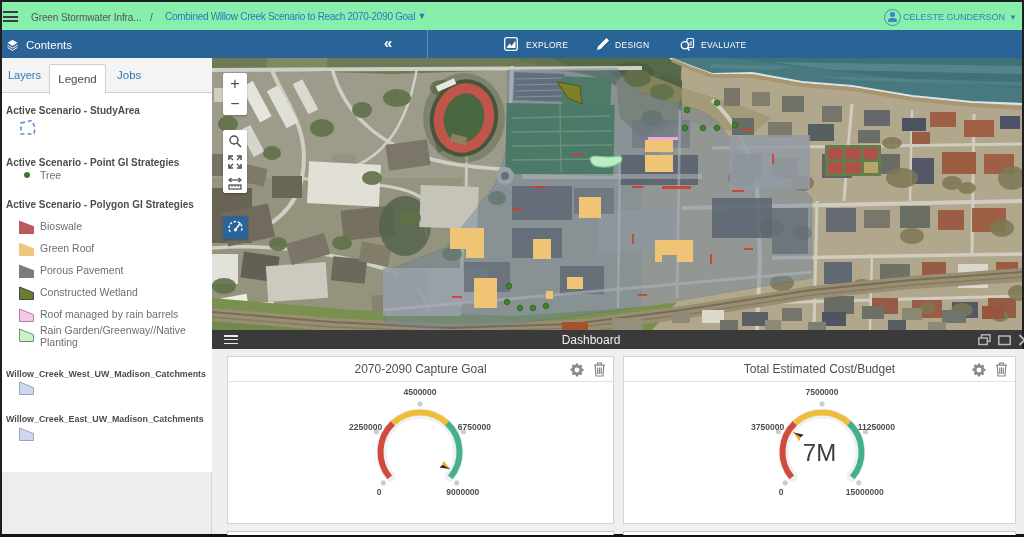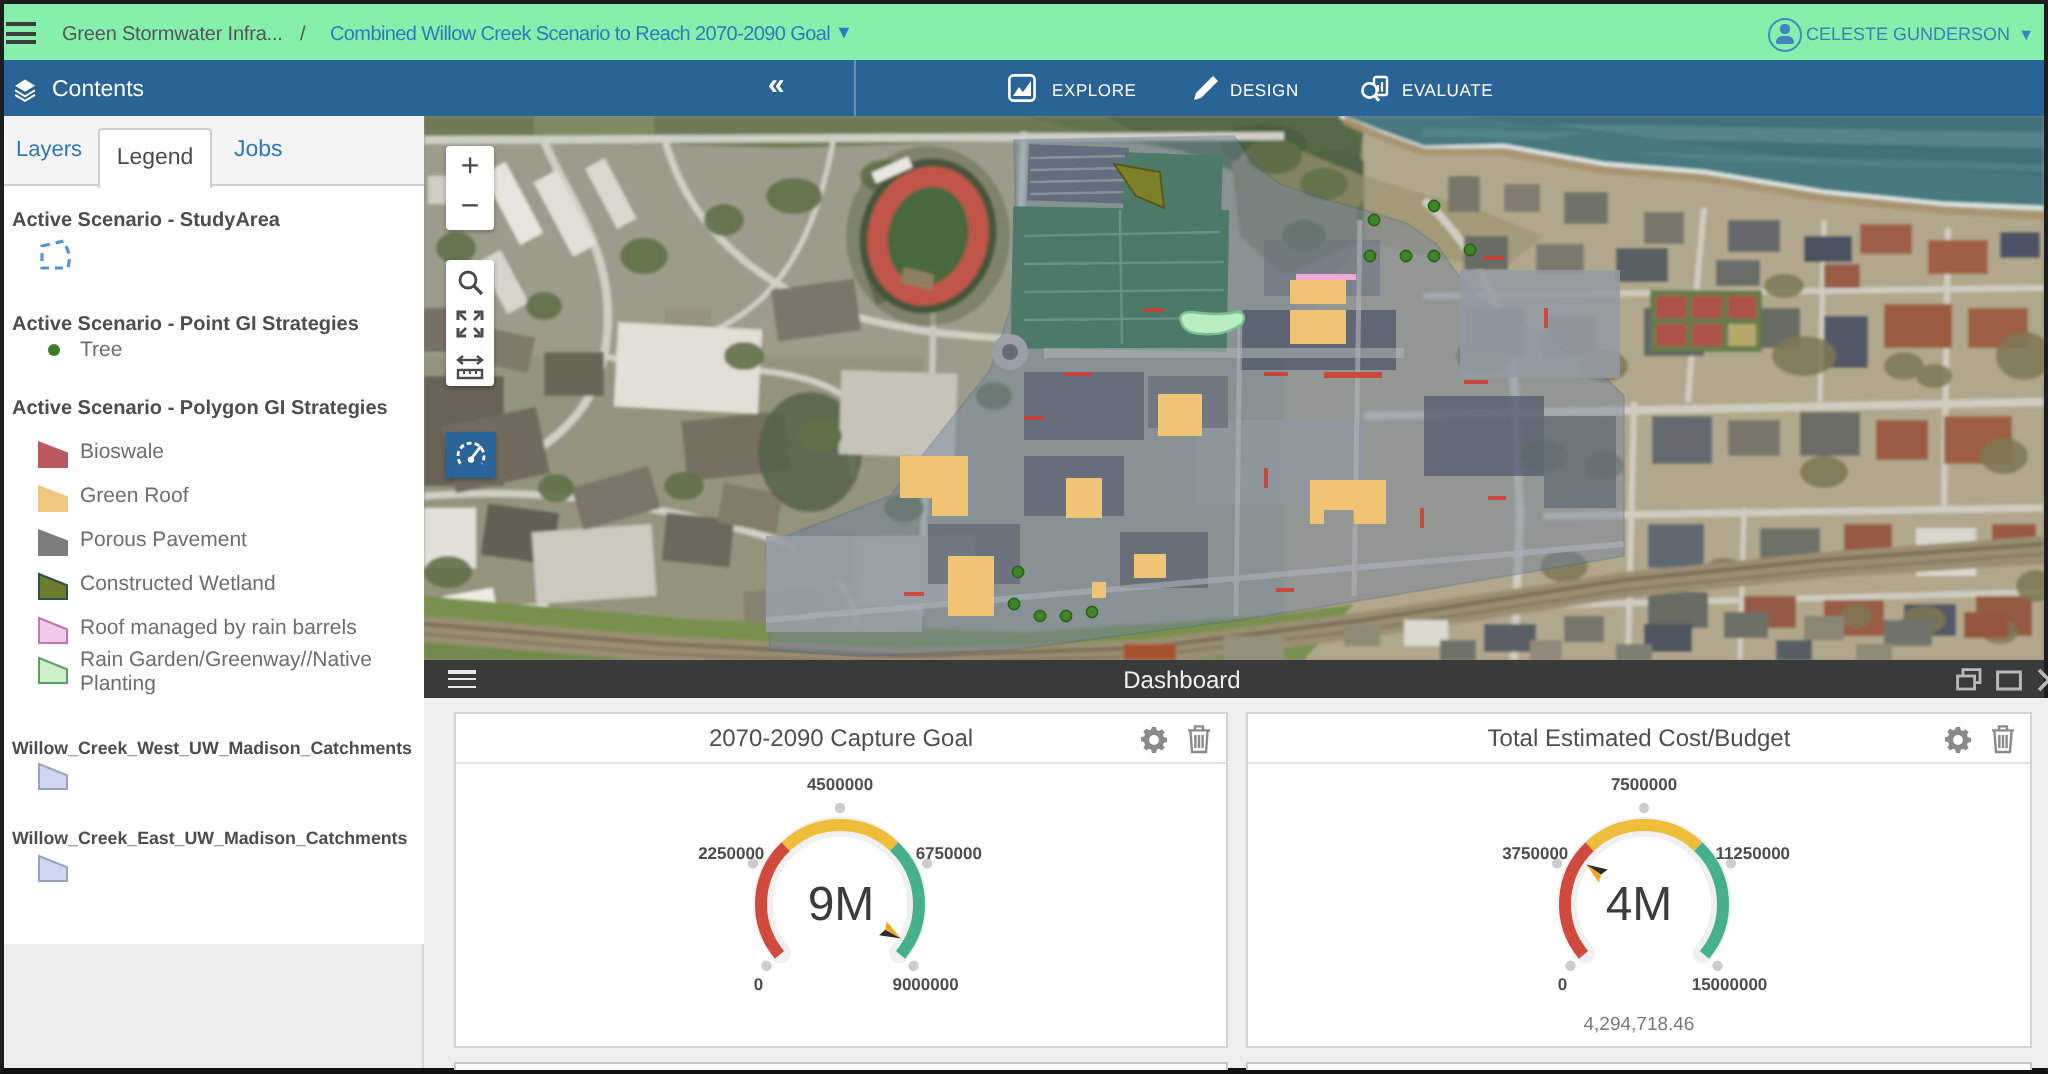--- a/index.html
+++ b/index.html
@@ -509,21 +509,20 @@
         <text x="137.62" y="46.64" text-anchor="middle" font-size="8.5" font-weight="bold" fill="#4d4d4d">2250000</text>
         <circle cx="192.00" cy="21.00" r="2.6" fill="#cdcdcd"></circle>
         <text x="192.00" y="12.00" text-anchor="middle" font-size="8.5" font-weight="bold" fill="#4d4d4d">4500000</text>
         <circle cx="235.50" cy="48.71" r="2.6" fill="#cdcdcd"></circle>
         <text x="246.38" y="46.64" text-anchor="middle" font-size="8.5" font-weight="bold" fill="#4d4d4d">6750000</text>
         <circle cx="228.77" cy="99.85" r="2.6" fill="#cdcdcd"></circle>
         <text x="234.77" y="111.85" text-anchor="middle" font-size="8.5" font-weight="bold" fill="#4d4d4d">9000000</text>
         <path d="M222.42 86.30 L215.40 77.81 L214.60 81.85 Z" fill="#f5a623"></path>
         <path d="M222.42 86.30 L211.53 84.61 L214.60 81.85 Z" fill="#2b2b2b"></path>
       </svg>
-      <div class="gbig">9M</div>
     </div>
     <div class="card" id="card2" style="left:411px;width:393px">
       <div class="cardtitle">Total Estimated Cost/Budget</div>
       <svg class="gset" style="position:absolute;right:29px;top:6px" width="14" height="14" viewBox="0 0 16 16">
           <path fill="#8a8a8a" d="M8 5.2A2.8 2.8 0 1 0 8 10.8 2.8 2.8 0 1 0 8 5.2zM6.8 0.5h2.4l0.35 1.8 1.35 0.55 1.5-1 1.7 1.7-1 1.5 0.55 1.35 1.85 0.35v2.4l-1.85 0.35-0.55 1.35 1 1.5-1.7 1.7-1.5-1-1.35 0.55-0.35 1.85H6.8l-0.35-1.85-1.35-0.55-1.5 1-1.7-1.7 1-1.5L2.35 9.1 0.5 8.75v-2.4l1.85-0.35L2.9 4.65l-1-1.5 1.7-1.7 1.5 1 1.35-0.55z"></path>
         </svg>
       <svg class="gtrash" style="position:absolute;right:7px;top:5px" width="13" height="15" viewBox="0 0 13 15">
           <path fill="none" stroke="#8a8a8a" stroke-width="1.2" d="M1 3.2 H12 M4.5 3 V1.2 H8.5 V3 M2.2 3.5 L3 14 H10 L10.8 3.5 M4.7 5.5 V12 M6.5 5.5 V12 M8.3 5.5 V12"></path>
         </svg>
       <svg class="gauge" width="393" height="140" viewBox="0 0 393 140" style="position:absolute;left:0;top:26px">
@@ -537,19 +536,18 @@
         <text x="143.62" y="46.64" text-anchor="middle" font-size="8.5" font-weight="bold" fill="#4d4d4d">3750000</text>
         <circle cx="198.00" cy="21.00" r="2.6" fill="#cdcdcd"></circle>
         <text x="198.00" y="12.00" text-anchor="middle" font-size="8.5" font-weight="bold" fill="#4d4d4d">7500000</text>
         <circle cx="241.50" cy="48.71" r="2.6" fill="#cdcdcd"></circle>
         <text x="252.38" y="46.64" text-anchor="middle" font-size="8.5" font-weight="bold" fill="#4d4d4d">11250000</text>
         <circle cx="234.77" cy="99.85" r="2.6" fill="#cdcdcd"></circle>
         <text x="240.77" y="111.85" text-anchor="middle" font-size="8.5" font-weight="bold" fill="#4d4d4d">15000000</text>
         <path d="M169.13 49.21 L175.42 58.26 L176.56 54.30 Z" fill="#f5a623"></path>
         <path d="M169.13 49.21 L179.85 51.81 L176.56 54.30 Z" fill="#2b2b2b"></path>
       </svg>
-      <div class="gbig">4M</div>
-      <div class="cardval">4,294,718.46</div>
+      <div class="gbig">7M</div>
     </div>
     <div class="nextrow" style="left:15px;width:387px"></div>
     <div class="nextrow" style="left:411px;width:393px"></div>
   </div>
 </div>
 
 </body></html>

